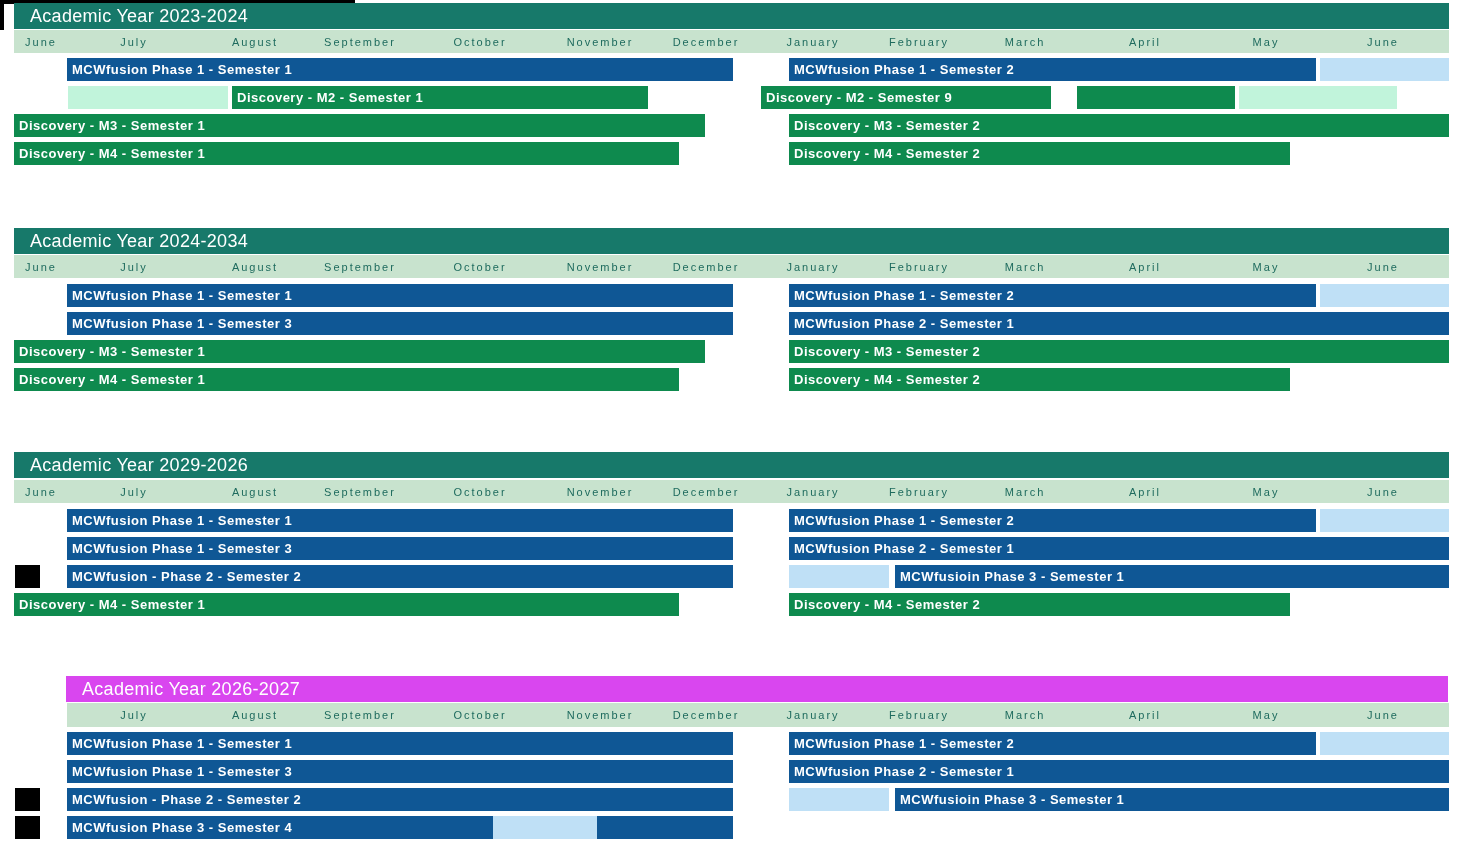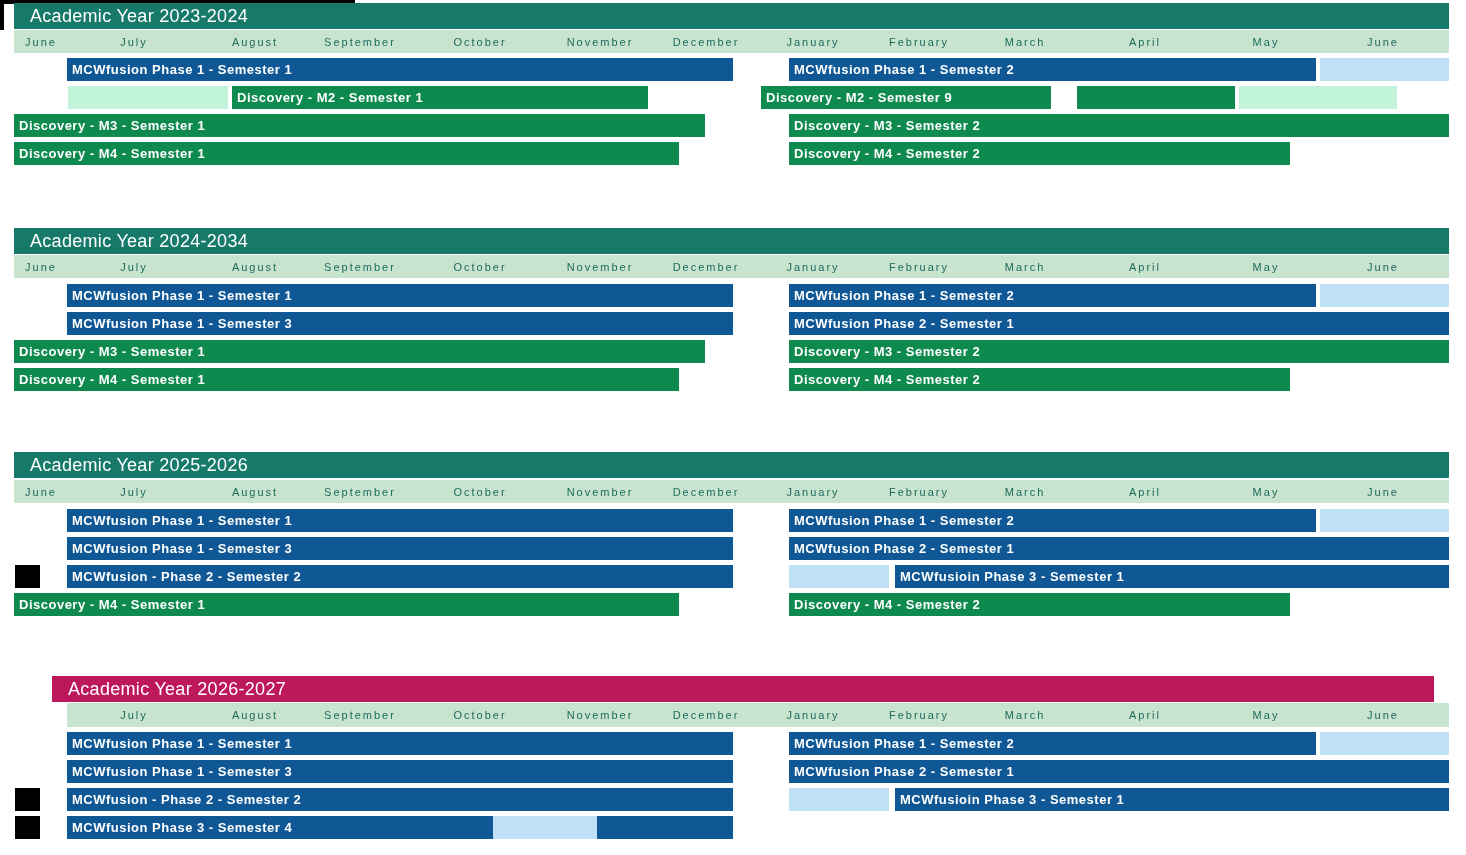--- a/index.html
+++ b/index.html
@@ -63,21 +63,21 @@
     </div>
     <div class="abs bar" style="left: 67px; top: 284px; width: 666px; height: 23px; background: rgb(15, 87, 149); color: rgb(255, 255, 255);">MCWfusion Phase 1 - Semester 1</div>
     <div class="abs bar" style="left: 789px; top: 284px; width: 527px; height: 23px; background: rgb(15, 87, 149); color: rgb(255, 255, 255);">MCWfusion Phase 1 - Semester 2</div>
     <div class="abs bar" style="left: 1320px; top: 284px; width: 129px; height: 23px; background: rgb(191, 224, 246);"></div>
     <div class="abs bar" style="left: 67px; top: 312px; width: 666px; height: 23px; background: rgb(15, 87, 149); color: rgb(255, 255, 255);">MCWfusion Phase 1 - Semester 3</div>
     <div class="abs bar" style="left: 789px; top: 312px; width: 660px; height: 23px; background: rgb(15, 87, 149); color: rgb(255, 255, 255);">MCWfusion Phase 2 - Semester 1</div>
     <div class="abs bar" style="left: 14px; top: 340px; width: 691px; height: 23px; background: rgb(14, 138, 78); color: rgb(255, 255, 255);">Discovery - M3 - Semester 1</div>
     <div class="abs bar" style="left: 789px; top: 340px; width: 660px; height: 23px; background: rgb(14, 138, 78); color: rgb(255, 255, 255);">Discovery - M3 - Semester 2</div>
     <div class="abs bar" style="left: 14px; top: 368px; width: 665px; height: 23px; background: rgb(14, 138, 78); color: rgb(255, 255, 255);">Discovery - M4 - Semester 1</div>
     <div class="abs bar" style="left: 789px; top: 368px; width: 501px; height: 23px; background: rgb(14, 138, 78); color: rgb(255, 255, 255);">Discovery - M4 - Semester 2</div>
-    <div class="abs section-header" style="left: 14px; top: 452px; width: 1435px; height: 26px; background: rgb(23, 121, 106);"><span>Academic Year 2025-2026</span></div>
+    <div class="abs section-header" style="left: 14px; top: 452px; width: 1435px; height: 26px; background: rgb(23, 121, 106);"><span>Academic Year 2029-2026</span></div>
     <div class="abs month-row" style="left: 14px; top: 480px; width: 1435px; height: 23px; background: rgb(200, 227, 206);">
       <span class="month-label" style="left: 27px; color: rgb(30, 107, 94);">June</span>
       <span class="month-label" style="left: 120px; color: rgb(30, 107, 94);">July</span>
       <span class="month-label" style="left: 241px; color: rgb(30, 107, 94);">August</span>
       <span class="month-label" style="left: 346px; color: rgb(30, 107, 94);">September</span>
       <span class="month-label" style="left: 466px; color: rgb(30, 107, 94);">October</span>
       <span class="month-label" style="left: 586px; color: rgb(30, 107, 94);">November</span>
       <span class="month-label" style="left: 692px; color: rgb(30, 107, 94);">December</span>
       <span class="month-label" style="left: 799px; color: rgb(30, 107, 94);">January</span>
       <span class="month-label" style="left: 905px; color: rgb(30, 107, 94);">February</span>
@@ -90,21 +90,21 @@
     <div class="abs bar" style="left: 789px; top: 509px; width: 527px; height: 23px; background: rgb(15, 87, 149); color: rgb(255, 255, 255);">MCWfusion Phase 1 - Semester 2</div>
     <div class="abs bar" style="left: 1320px; top: 509px; width: 129px; height: 23px; background: rgb(191, 224, 246);"></div>
     <div class="abs bar" style="left: 67px; top: 537px; width: 666px; height: 23px; background: rgb(15, 87, 149); color: rgb(255, 255, 255);">MCWfusion Phase 1 - Semester 3</div>
     <div class="abs bar" style="left: 789px; top: 537px; width: 660px; height: 23px; background: rgb(15, 87, 149); color: rgb(255, 255, 255);">MCWfusion Phase 2 - Semester 1</div>
     <div class="abs bar" style="left: 15px; top: 565px; width: 25px; height: 23px; background: rgb(0, 0, 0);"></div>
     <div class="abs bar" style="left: 67px; top: 565px; width: 666px; height: 23px; background: rgb(15, 87, 149); color: rgb(255, 255, 255);">MCWfusion - Phase 2 - Semester 2</div>
     <div class="abs bar" style="left: 789px; top: 565px; width: 100px; height: 23px; background: rgb(191, 224, 246);"></div>
     <div class="abs bar" style="left: 895px; top: 565px; width: 554px; height: 23px; background: rgb(15, 87, 149); color: rgb(255, 255, 255);">MCWfusioin Phase 3 - Semester 1</div>
     <div class="abs bar" style="left: 14px; top: 593px; width: 665px; height: 23px; background: rgb(14, 138, 78); color: rgb(255, 255, 255);">Discovery - M4 - Semester 1</div>
     <div class="abs bar" style="left: 789px; top: 593px; width: 501px; height: 23px; background: rgb(14, 138, 78); color: rgb(255, 255, 255);">Discovery - M4 - Semester 2</div>
-    <div class="abs section-header" style="left: 52px; top: 676px; width: 1382px; height: 26px; background: #be185d;"><span>Academic Year 2026-2027</span></div>
+    <div class="abs section-header" style="left: 66px; top: 676px; width: 1382px; height: 26px; background: #d946ef;"><span>Academic Year 2026-2027</span></div>
     <div class="abs month-row" style="left: 67px; top: 703px; width: 1382px; height: 24px; background: rgb(200, 227, 206);">
       <span class="month-label" style="left: 67px; color: rgb(30, 107, 94);">July</span>
       <span class="month-label" style="left: 188px; color: rgb(30, 107, 94);">August</span>
       <span class="month-label" style="left: 293px; color: rgb(30, 107, 94);">September</span>
       <span class="month-label" style="left: 413px; color: rgb(30, 107, 94);">October</span>
       <span class="month-label" style="left: 533px; color: rgb(30, 107, 94);">November</span>
       <span class="month-label" style="left: 639px; color: rgb(30, 107, 94);">December</span>
       <span class="month-label" style="left: 746px; color: rgb(30, 107, 94);">January</span>
       <span class="month-label" style="left: 852px; color: rgb(30, 107, 94);">February</span>
       <span class="month-label" style="left: 958px; color: rgb(30, 107, 94);">March</span>

